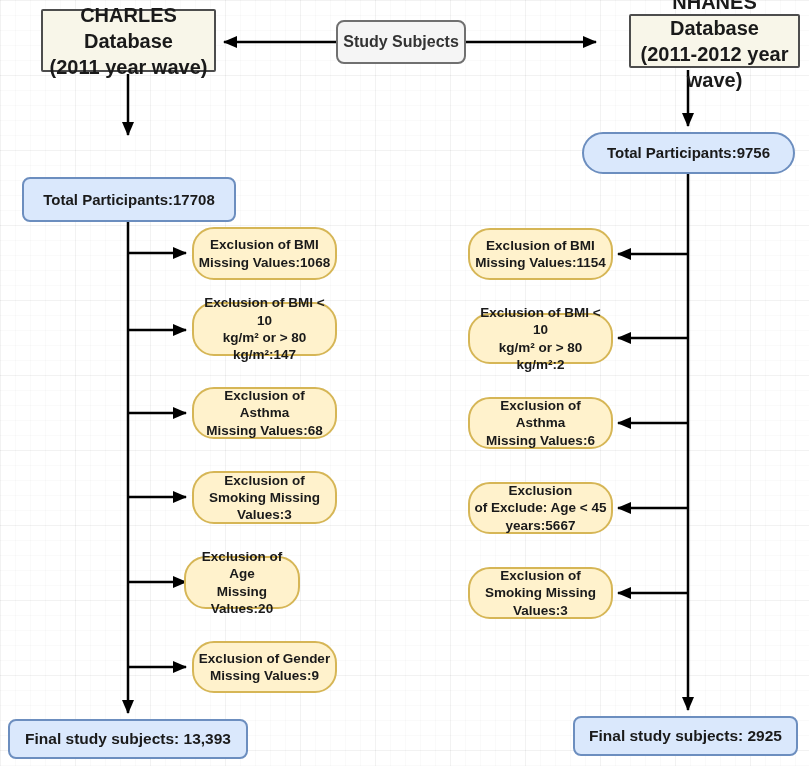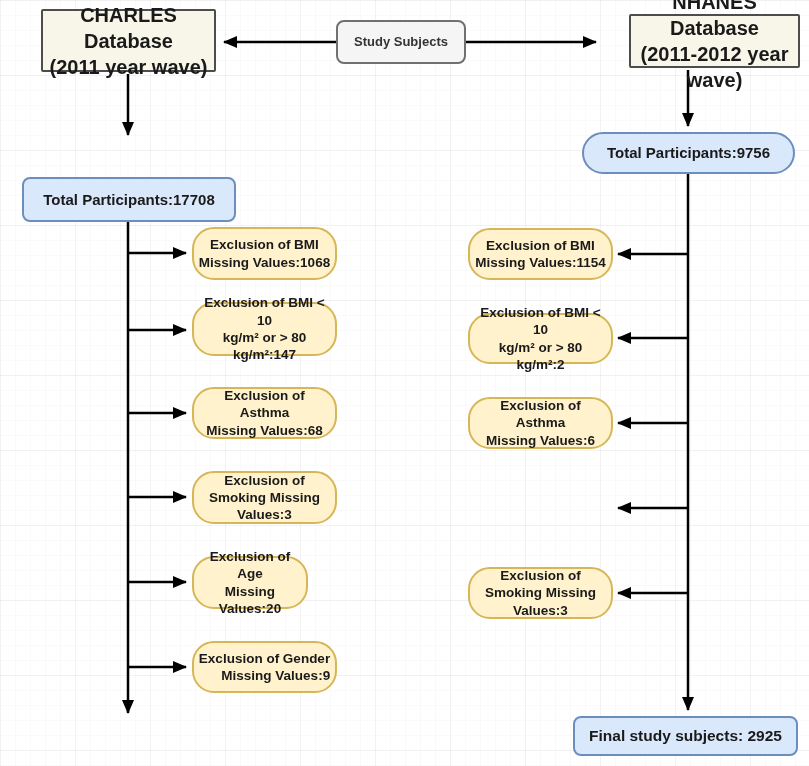--- a/index.html
+++ b/index.html
@@ -29,21 +29,21 @@
   .db{
     background:#f8f6e9;
     border:2px solid #4d4d4d;
     border-radius:2px;
     font-size:20px;
   }
   .root{
     background:#f5f5f5;
     border:2px solid #707070;
     border-radius:8px;
-    font-size:13px;
+    font-size:16px;
     color:#333333;
   }
   .stat{
     background:#dae8fc;
     border:2px solid #6c8ebf;
     border-radius:8px;
     font-size:15px;
   }
   .final{
     font-size:15.5px;
@@ -109,31 +109,35 @@
   <div class="node excl" style="left:192px;top:227px;width:145px;height:53px;">Exclusion of BMI
 Missing Values:1068</div>
   <div class="node excl" style="left:192px;top:302px;width:145px;height:54px;">Exclusion of BMI &lt; 10
 kg/m² or &gt; 80
 kg/m²:147</div>
   <div class="node excl" style="left:192px;top:387px;width:145px;height:52px;">Exclusion of Asthma
 Missing Values:68</div>
   <div class="node excl" style="left:192px;top:471px;width:145px;height:53px;">Exclusion of
 Smoking Missing
 Values:3</div>
-  <div class="node excl" style="left:192px;top:556px;width:116px;height:53px;">Exclusion of Age
+  <div class="node excl" style="left:184px;top:556px;width:116px;height:53px;">Exclusion of Age
 Missing  Values:20</div>
-  <div class="node excl" style="left:192px;top:641px;width:145px;height:52px;text-align:right;">Exclusion of Gender
+  <div class="node excl" style="left:192px;top:641px;width:145px;height:52px;">Exclusion of Gender
 Missing Values:9</div>
 
   <div class="node excl" style="left:468px;top:228px;width:145px;height:52px;">Exclusion of BMI
 Missing Values:1154</div>
   <div class="node excl" style="left:468px;top:313px;width:145px;height:51px;">Exclusion of BMI &lt; 10
 kg/m² or &gt; 80 kg/m²:2</div>
   <div class="node excl" style="left:468px;top:397px;width:145px;height:52px;">Exclusion of Asthma
 Missing Values:6</div>
+  <div class="node excl" style="left:468px;top:482px;width:145px;height:52px;">Exclusion
+of Exclude: Age &lt; 45
+years:5667</div>
   <div class="node excl" style="left:468px;top:567px;width:145px;height:52px;">Exclusion of
 Smoking Missing
 Values:3</div>
 
+  <div class="node stat final" style="left:8px;top:719px;width:240px;height:40px;">Final study subjects: 13,393</div>
 
   <div class="node stat final" style="left:573px;top:716px;width:225px;height:40px;">Final study subjects: 2925</div>
 
 </div>
 
 </body></html>

